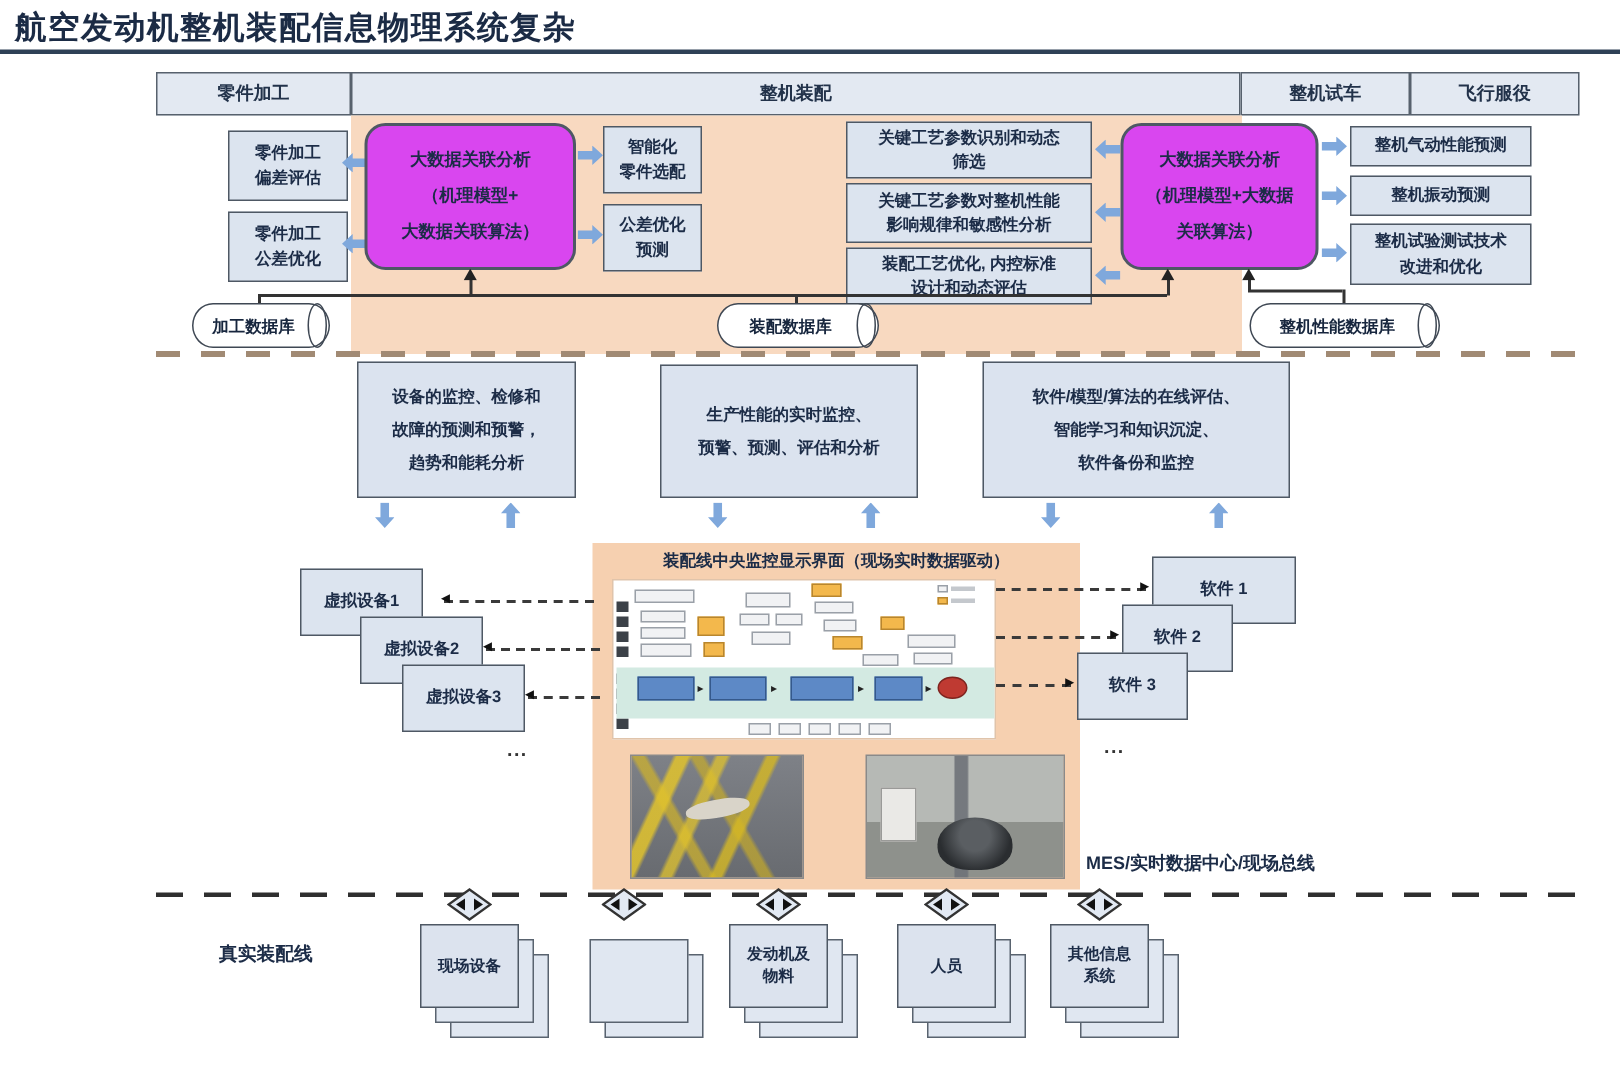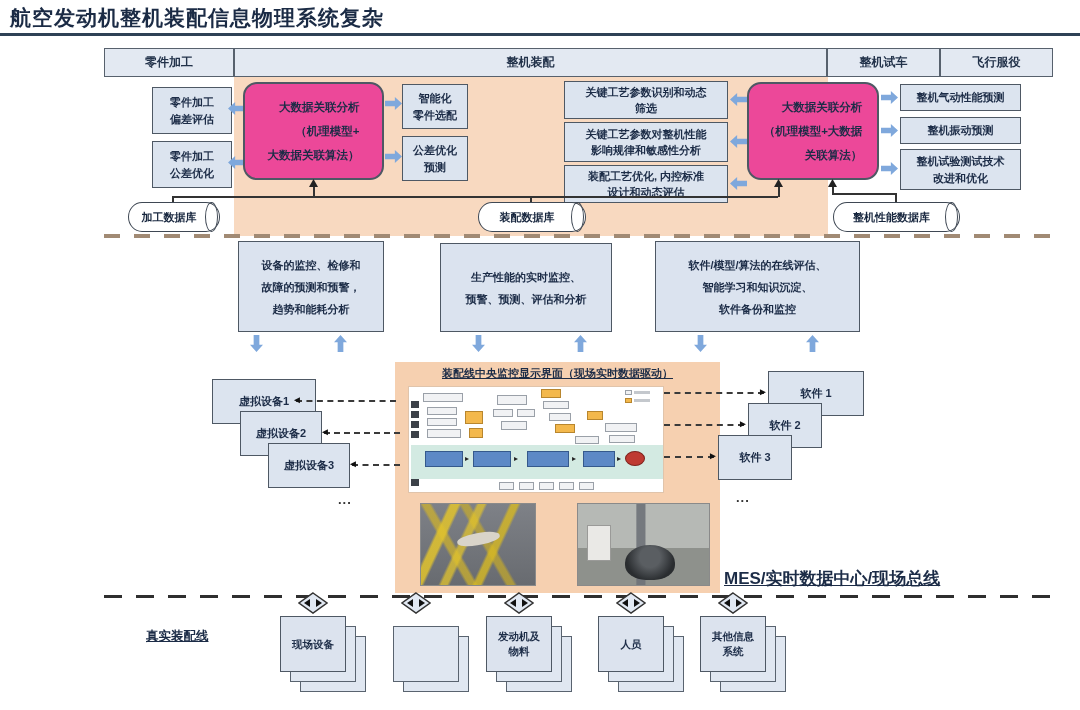--- a/index.html
+++ b/index.html
@@ -9,39 +9,39 @@
   .title{position:absolute;left:10px;top:4px;font-family:"Liberation Serif",serif;
          font-weight:bold;font-size:21px;color:#1b2b45;letter-spacing:1px;}
   .rule{position:absolute;left:0;top:33px;width:1080px;height:2.5px;background:#2e4156;}
   .hdr{position:absolute;top:48px;height:29px;background:#e3e9f2;border:1.6px solid #57616d;
        box-sizing:border-box;display:flex;align-items:center;justify-content:center;
        font-size:12px;font-weight:bold;color:#22324a;}
   .orange{position:absolute;background:#f8d9c0;}
   .box{position:absolute;background:#dce4ef;border:1.6px solid #4e5864;box-sizing:border-box;
        display:flex;align-items:center;justify-content:center;text-align:center;
        font-size:11px;font-weight:bold;color:#1c2c47;white-space:pre-line;line-height:1.5;}
-  .rounded{border-radius:14px;border-width:2px;font-size:11.5px;line-height:2.1;background:#ec4899;text-align:right;}
+  .rounded{border-radius:14px;border-width:2px;font-size:11.5px;line-height:2.1;background:#d946ef;}
   .svc{line-height:2.0;background:#dbe3ef;}
   .ar{position:absolute;width:17px;height:13px;background:#7fa8dc;}
   .ar.left{clip-path:polygon(0 50%,42% 0,42% 28%,100% 28%,100% 72%,42% 72%,42% 100%);}
   .ar.right{clip-path:polygon(100% 50%,58% 0,58% 28%,0 28%,0 72%,58% 72%,58% 100%);}
   .var{position:absolute;width:13px;height:17px;background:#7fa8dc;}
   .var.down{clip-path:polygon(28% 0,72% 0,72% 58%,100% 58%,50% 100%,0 58%,28% 58%);}
   .var.up{clip-path:polygon(50% 0,100% 42%,72% 42%,72% 100%,28% 100%,28% 42%,0 42%);}
   .line{position:absolute;background:#333;}
   .tri{position:absolute;width:9px;height:8px;background:#222;clip-path:polygon(50% 0,100% 100%,0 100%);}
   .cyl{position:absolute;background:#fff;border:1.6px solid #3f4854;border-radius:14px/50%;
        box-sizing:border-box;display:flex;align-items:center;justify-content:center;
        font-size:11px;font-weight:bold;color:#17263e;padding-right:10px;}
   .cyl::after{content:"";position:absolute;right:1px;top:-1px;width:13px;height:calc(100% + 2px);
        border:1.3px solid #3f4854;border-radius:50%;box-sizing:border-box;}
   .sep{position:absolute;}
   .dashc{position:absolute;border-top:2px dashed #3a3a3a;height:0;}
   .dashc .ah{position:absolute;font-size:10px;color:#111;top:-7px;line-height:1;}
-  .lbl{position:absolute;font-weight:bold;color:#1c2c47;text-decoration:underline;}
+  .lbl{position:absolute;font-weight:bold;color:#1c2c47;}
   .mini{position:absolute;left:408px;top:386px;width:256px;height:107px;background:#ffffff;
         border:1px solid #e0c4ab;box-sizing:border-box;}
   .mn{position:absolute;background:#f1f2f4;border:1px solid #9aa0a8;box-sizing:border-box;}
   .mo{background:#f3b84c;border-color:#b8862e;}
   .mb{background:#5d89c6;border-color:#35598c;}
   .md{background:#3c4148;border:none;}
   .mband{position:absolute;background:#d3eae2;border:none;}
   .mred{background:#bf3a32;border-color:#7e241f;border-radius:50%;}
   .marr{position:absolute;font-size:8px;color:#222;line-height:1;}
   .photo{position:absolute;border:1px solid #8a8a8a;box-sizing:border-box;}
@@ -197,21 +197,21 @@
     <div class="mn" style="left:90px;top:95px;width:15px;height:8px"></div>
     <div class="mn" style="left:110px;top:95px;width:15px;height:8px"></div>
     <div class="mn" style="left:130px;top:95px;width:15px;height:8px"></div>
     <div class="mn" style="left:150px;top:95px;width:15px;height:8px"></div>
     <div class="mn" style="left:170px;top:95px;width:15px;height:8px"></div>
   </div>
 
   <div class="photo" id="photo1" style="left:420px;top:503px;width:116px;height:83px"></div>
   <div class="photo" id="photo2" style="left:577px;top:503px;width:133px;height:83px"></div>
 
-  <div class="box" style="left:212px;top:379px;width:104px;height:45px">虚拟设备1</div>
+  <div class="box" style="left:200px;top:379px;width:82px;height:45px">虚拟设备1</div>
   <div class="box" style="left:240px;top:411px;width:82px;height:45px">虚拟设备2</div>
   <div class="box" style="left:268px;top:443px;width:82px;height:45px">虚拟设备3</div>
   <div class="dashc" style="left:296px;top:400px;width:100px">
       <span class="ah" style="left:-4px">◄</span>
     </div>
   <div class="dashc" style="left:324px;top:432px;width:76px">
       <span class="ah" style="left:-4px">◄</span>
     </div>
   <div class="dashc" style="left:352px;top:464px;width:48px">
       <span class="ah" style="left:-4px">◄</span>
@@ -225,21 +225,21 @@
       <span class="ah" style="right:-4px">►</span>
     </div>
   <div class="dashc" style="left:664px;top:424px;width:80px">
       <span class="ah" style="right:-4px">►</span>
     </div>
   <div class="dashc" style="left:664px;top:456px;width:50px">
       <span class="ah" style="right:-4px">►</span>
     </div>
   <div class="dots" style="left:736px;top:490px">...</div>
 
-  <div class="lbl" style="left:724px;top:567px;font-size:17px">MES/实时数据中心/现场总线</div>
+  <div class="lbl" style="left:724px;top:567px;font-size:12px">MES/实时数据中心/现场总线</div>
 
   <div class="sep" style="left:104px;top:595px;width:956px;height:2.5px;background:repeating-linear-gradient(90deg,#2f2f2f 0 18px,transparent 18px 32px)"></div>
 
   <div class="lbl" style="left:146px;top:628px;font-size:12.5px">真实装配线</div>
 
   <div class="abs" style="left:280px;top:616px;width:100px;height:80px">
     <div class="stackback" style="left:20px;top:20px"></div>
     <div class="stackback" style="left:10px;top:10px"></div>
     <div class="stackfront">现场设备</div>
   </div>

